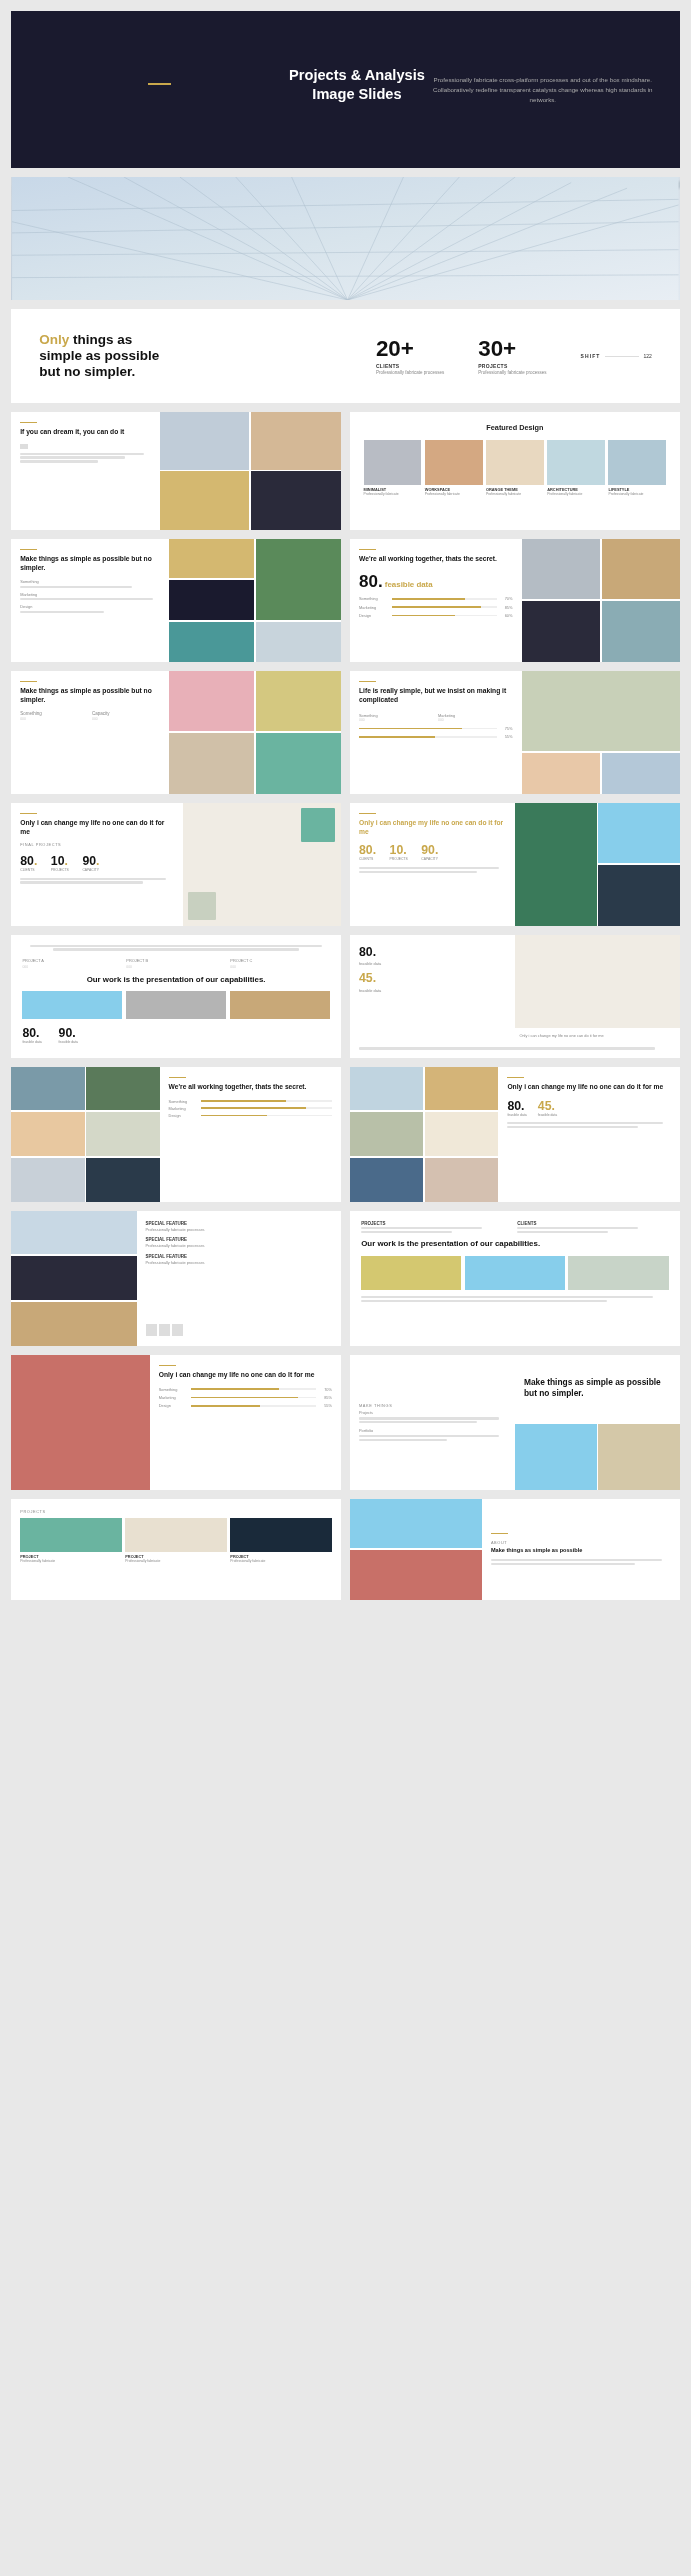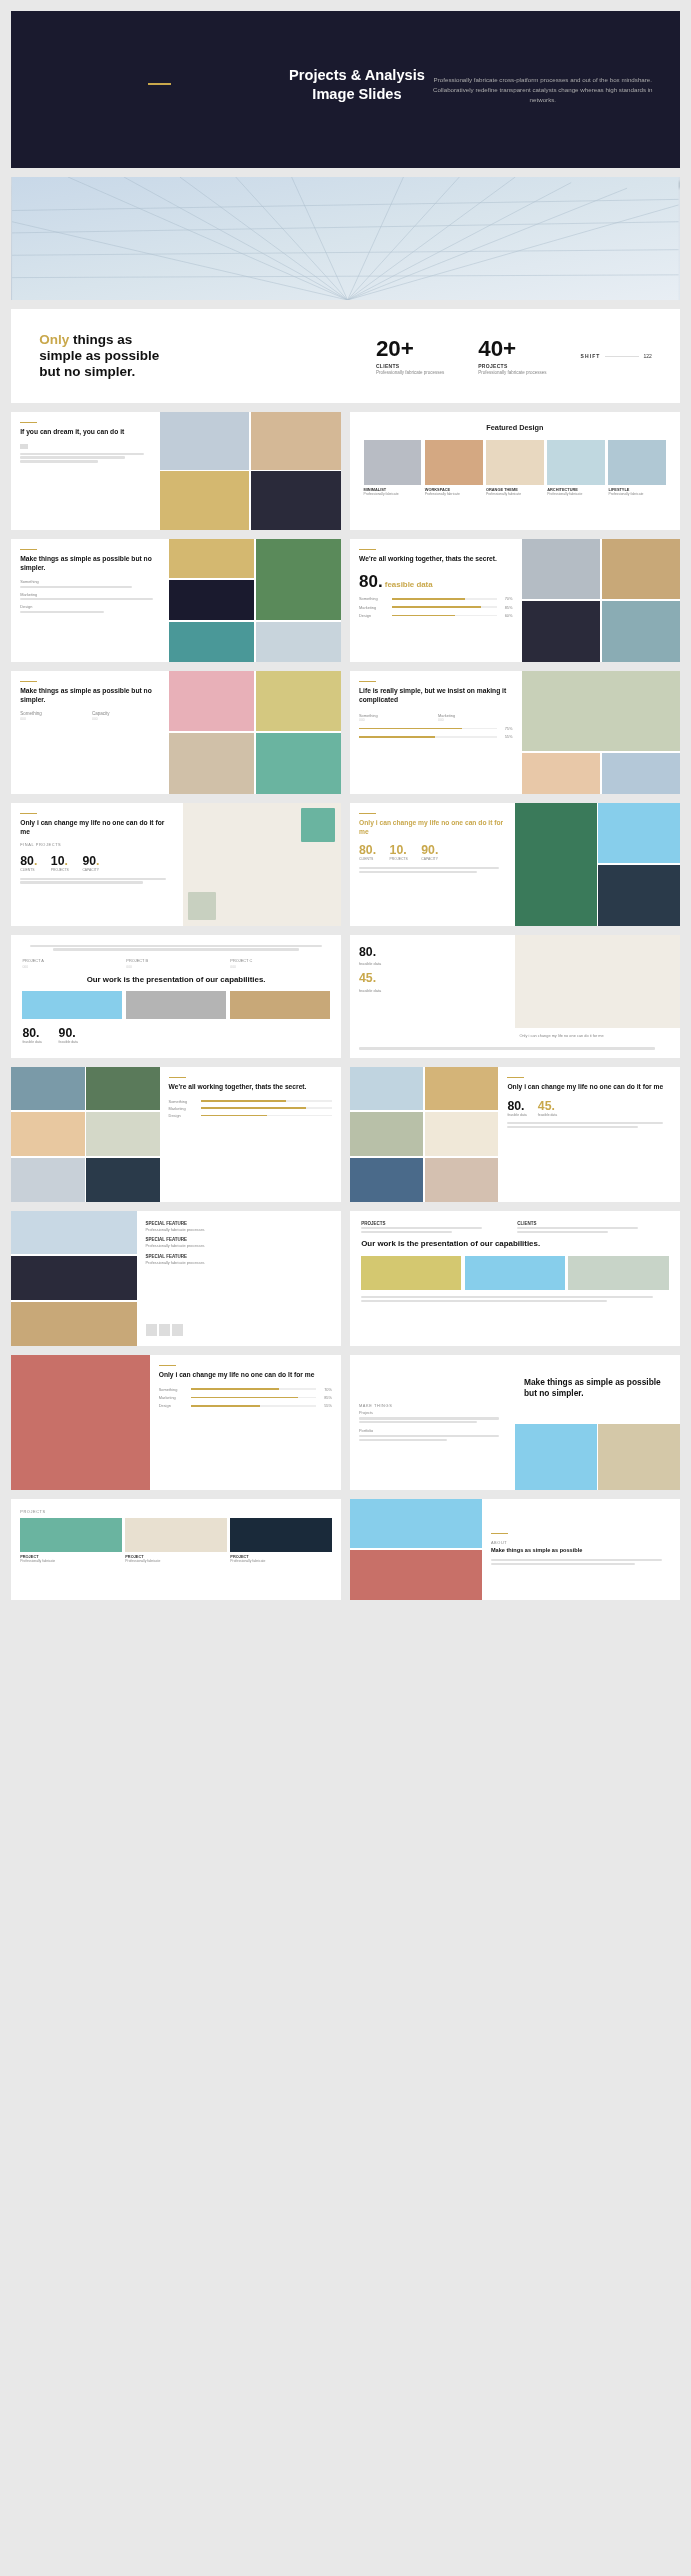--- a/index.html
+++ b/index.html
@@ -308,21 +308,21 @@
   <div class="slide-stats">
     <div class="tagline">
       <h2><span>Only</span> things as<br>simple as possible<br>but no simpler.</h2>
     </div>
     <div class="stat-block">
       <div class="stat-number">20+</div>
       <div class="stat-label">CLIENTS</div>
       <div class="stat-desc">Professionally fabricate processes</div>
     </div>
     <div class="stat-block">
-      <div class="stat-number">40+</div>
+      <div class="stat-number">30+</div>
       <div class="stat-label">PROJECTS</div>
       <div class="stat-desc">Professionally fabricate processes</div>
     </div>
     <div class="slide-footer">
       <span class="footer-logo">SHIFT</span>
       <div class="footer-line"></div>
       <span class="footer-num">122</span>
     </div>
   </div>
 

